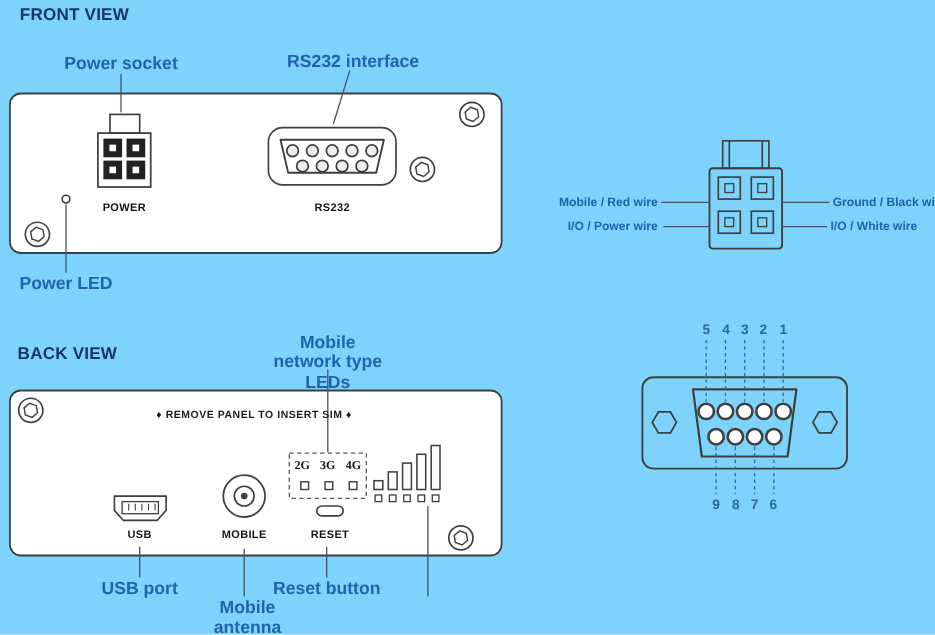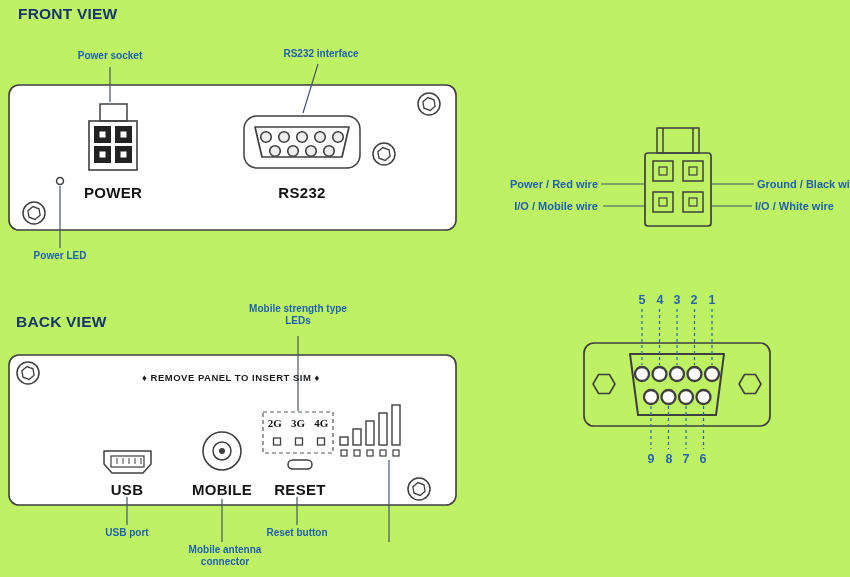--- a/index.html
+++ b/index.html
@@ -1,24 +1,24 @@
 <!DOCTYPE html>
 <html><head>
 <meta charset="utf-8">
 <style>
   * { margin:0; padding:0; box-sizing:border-box; }
   html,body { background:#fff; }
   body { font-family:"Liberation Sans","DejaVu Sans",sans-serif; }
-  .canvas { position:relative; width:850px; height:577px; background:#bef264; overflow:hidden; }
+  .canvas { position:relative; width:850px; height:577px; background:#7dd3fc; overflow:hidden; }
   .layer { position:absolute; left:0; top:0; }
   .lbl { position:absolute; white-space:nowrap; line-height:1.15; }
   .heading { color:#17356f; font-size:15.5px; font-weight:700; letter-spacing:.2px; }
-  .callout { color:#2163ae; font-size:10px; font-weight:700; }
+  .callout { color:#2163ae; font-size:16px; font-weight:700; }
   .callout.small { font-size:11px; }
-  .panel-label { color:#151515; font-size:15px; font-weight:700; letter-spacing:.3px; }
+  .panel-label { color:#151515; font-size:10px; font-weight:700; letter-spacing:.3px; }
   .pin-num { position:absolute; color:#2a66b0; font-size:12.5px; font-weight:700; transform:translateX(-50%); }
   .center { transform:translateX(-50%); text-align:center; }
   .wrap { white-space:normal; }
   .sim-note { color:#1c1c1c; font-size:9.5px; font-weight:700; letter-spacing:.5px; }
   .led-row { position:absolute; display:flex; justify-content:space-around;font-family:Liberation Serif, serif; }
   .led-row span { color:#151515; font-size:11px; font-weight:700; }
 </style>
 </head>
 <body>
 
@@ -175,23 +175,23 @@
     </g>
   </svg>
 
   <div class="lbl heading" style="left:18px;top:5px">FRONT VIEW</div>
   <div class="lbl callout center" style="left:110px;top:50px">Power socket</div>
   <div class="lbl callout center" style="left:321px;top:48px">RS232 interface</div>
   <div class="lbl callout center" style="left:60px;top:250px">Power LED</div>
   <div class="lbl panel-label center" style="left:113px;top:184px">POWER</div>
   <div class="lbl panel-label center" style="left:302px;top:184px">RS232</div>
 
-  <div class="lbl callout small" style="right:252px;top:178px">Power / Red wire</div>
+  <div class="lbl callout small" style="right:252px;top:178px">Mobile / Red wire</div>
   <div class="lbl callout small" style="left:757px;top:178px">Ground / Black wire</div>
-  <div class="lbl callout small" style="right:252px;top:200px">I/O / Mobile wire</div>
+  <div class="lbl callout small" style="right:252px;top:200px">I/O / Power wire</div>
   <div class="lbl callout small" style="left:755px;top:200px">I/O / White wire</div>
 
   <span class="pin-num" style="left:642px;top:293px">5</span>
   <span class="pin-num" style="left:660px;top:293px">4</span>
   <span class="pin-num" style="left:677px;top:293px">3</span>
   <span class="pin-num" style="left:694px;top:293px">2</span>
   <span class="pin-num" style="left:712px;top:293px">1</span>
   <span class="pin-num" style="left:651px;top:452px">9</span>
   <span class="pin-num" style="left:669px;top:452px">8</span>
   <span class="pin-num" style="left:686px;top:452px">7</span>
@@ -203,18 +203,18 @@
   <div class="led-row" style="left:263px;top:417px;width:70px">
     <span>2G</span>
     <span>3G</span>
     <span>4G</span>
   </div>
 
   <div class="lbl panel-label center" style="left:127px;top:481px">USB</div>
   <div class="lbl panel-label center" style="left:222px;top:481px">MOBILE</div>
   <div class="lbl panel-label center" style="left:300px;top:481px">RESET</div>
 
-  <div class="lbl callout center wrap" style="left:298px;top:303px;width:110px">Mobile strength type LEDs</div>
+  <div class="lbl callout center wrap" style="left:298px;top:303px;width:110px">Mobile network type LEDs</div>
   <div class="lbl callout center" style="left:127px;top:527px">USB port</div>
   <div class="lbl callout center wrap" style="left:225px;top:544px;width:110px">Mobile antenna connector</div>
   <div class="lbl callout center" style="left:297px;top:527px">Reset button</div>
 
 </div>
 
 </body></html>

